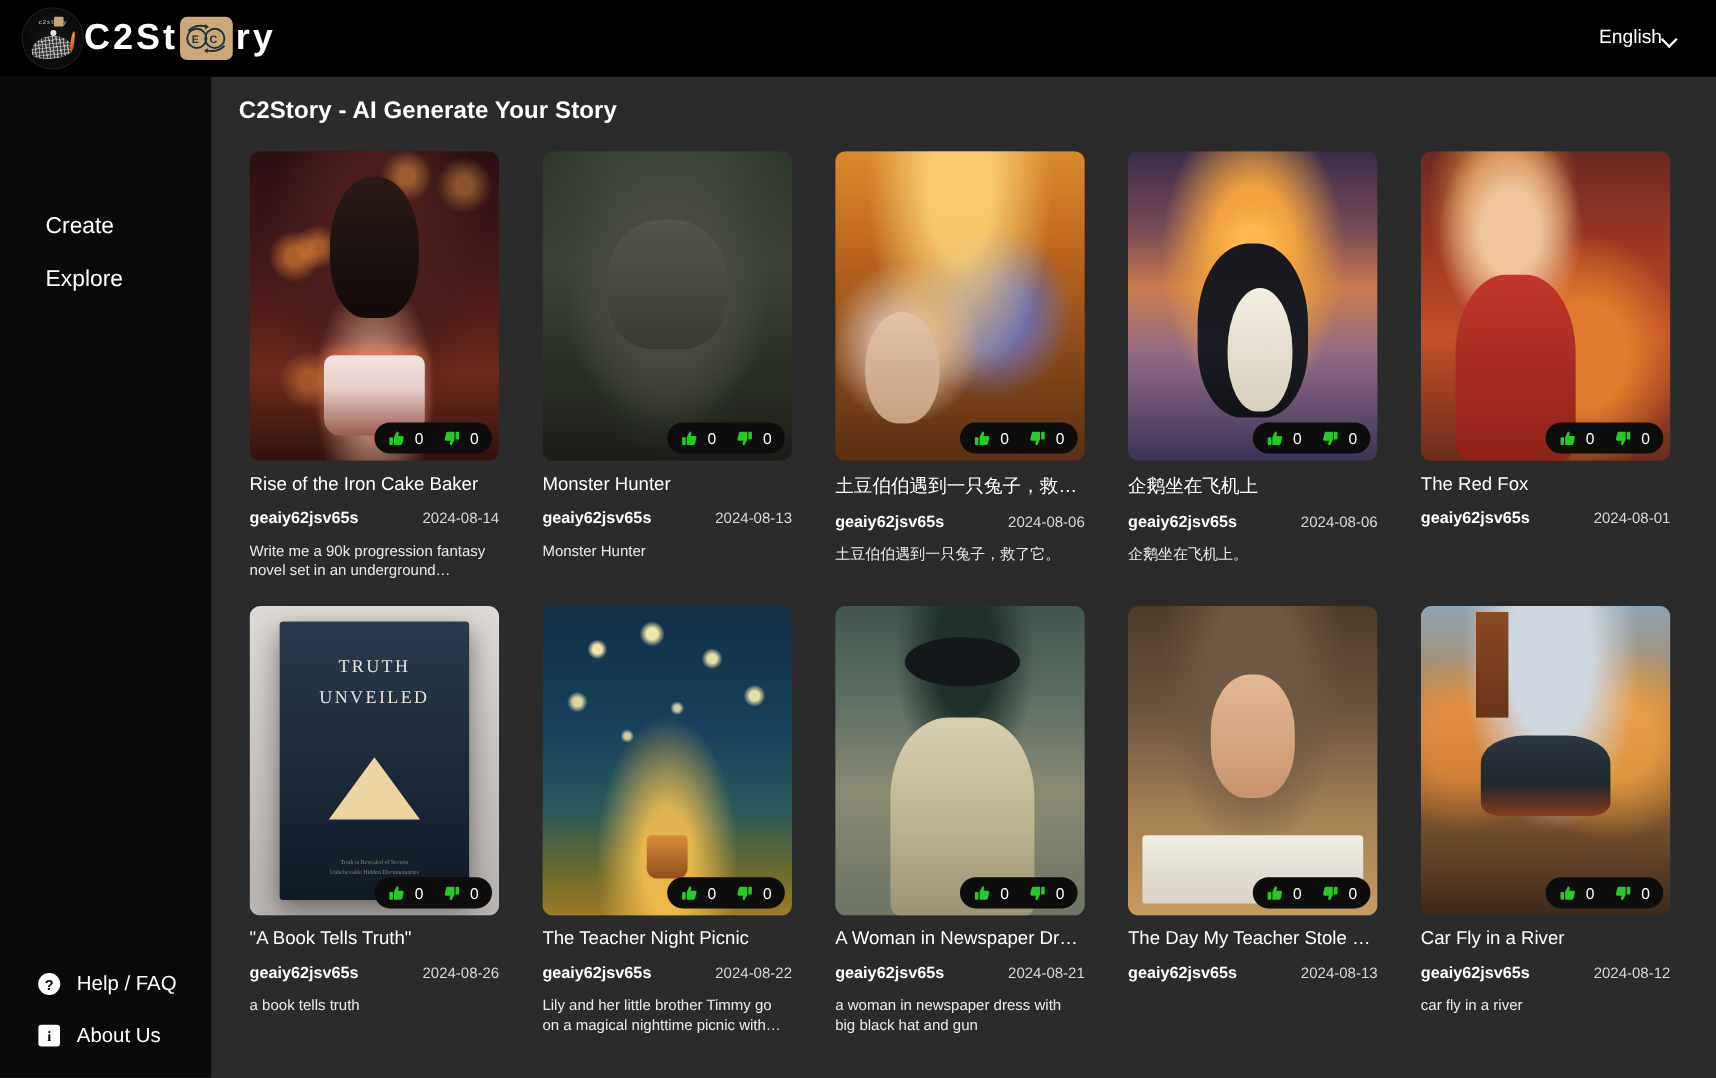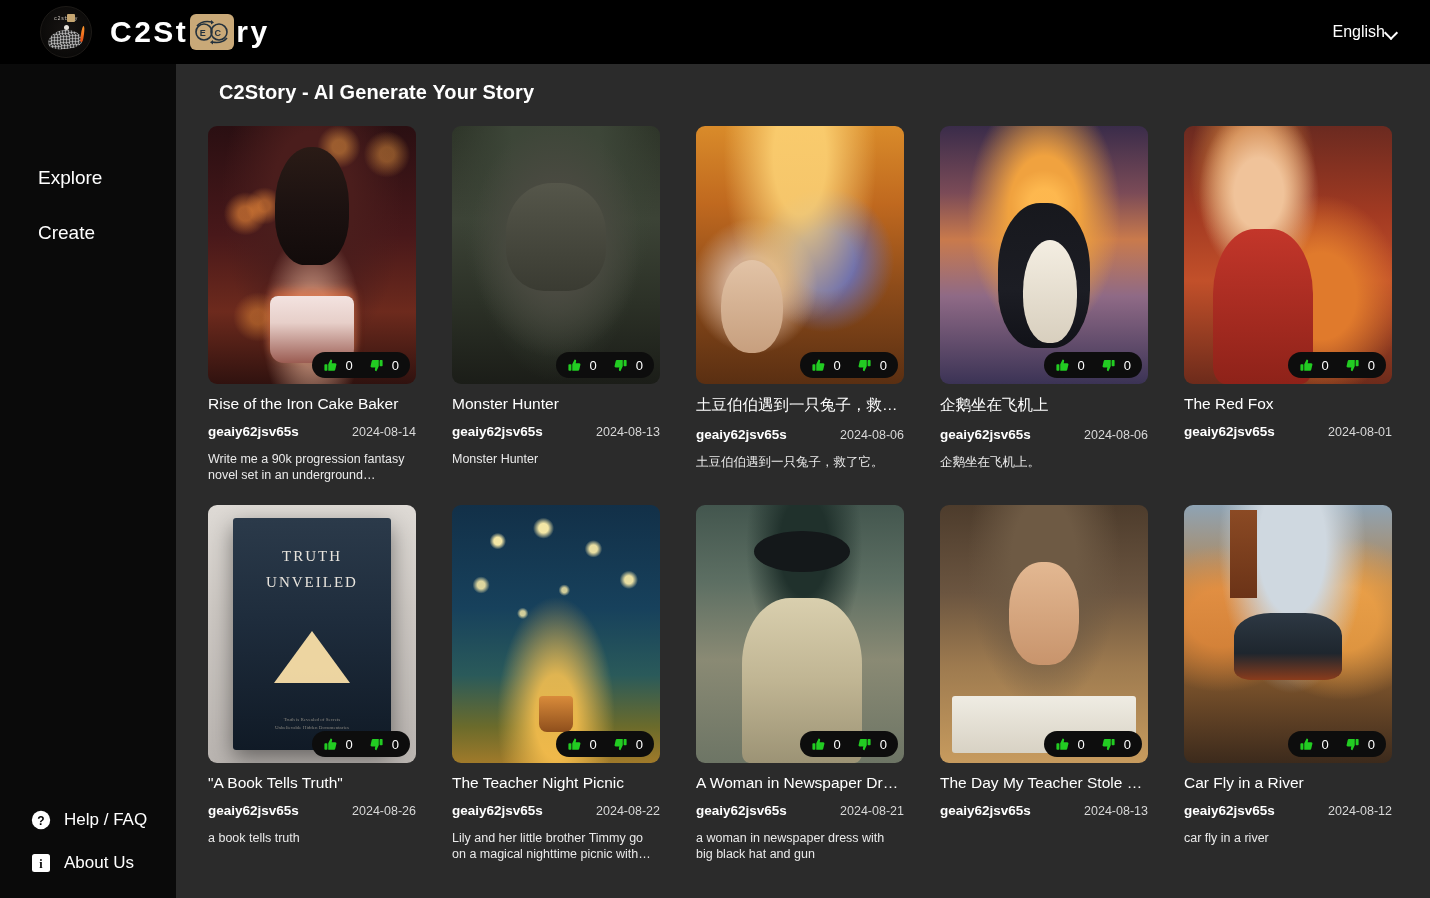--- a/index.html
+++ b/index.html
@@ -19,22 +19,21 @@
     width: 1430px;
     height: 64px;
     background: #000000;
     display: flex;
     align-items: center;
     z-index: 20;
   }
   .brand {
     display: flex;
     align-items: center;
-    padding-left: 40px;
-    gap: 18px;
+    padding-left: 18px;
   }
   .logo-mark {
     width: 52px; height: 52px;
     border-radius: 50%;
     background: radial-gradient(circle at 50% 45%, #171412 0%, #0b0a09 70%, #050505 100%);
     position: relative;
     overflow: hidden;
     border: 1px solid #1d1a17;
   }
   .logo-mark .lm-text {
@@ -174,21 +173,21 @@
     top: 64px; left: 176px;
     width: 1254px;
     height: 834px;
     background: #2b2b2b;
     overflow: hidden;
   }
   .page-title {
     color: #ffffff;
     font-size: 20px;
     font-weight: 700;
-    padding: 17px 0 0 43px;
+    padding: 17px 0 0 23px;
     letter-spacing: .1px;
   }
 
   .grid {
     display: grid;
     grid-template-columns: repeat(5, 208px);
     column-gap: 36px;
     row-gap: 22px;
     padding: 22px 0 0 32px;
   }
@@ -527,22 +526,22 @@
   </div>
 
   <div class="lang-select">
     <span>English</span>
     <span class="chev"></span>
   </div>
 </div>
 
 <div class="sidebar">
   <div class="nav-top">
+    <a class="nav-link spaced">Create</a>
     <a class="nav-link">Explore</a>
-    <a class="nav-link spaced">Create</a>
   </div>
 
   <div class="nav-bottom">
     <div class="nav-row">
       <span class="nav-icon">
         <svg width="20" height="20" viewBox="0 0 20 20">
           <circle cx="10" cy="10" r="9.2" fill="#ffffff"></circle>
           <text x="10" y="14.6" font-size="12" font-weight="700" text-anchor="middle" fill="#000" font-family="Liberation Sans, sans-serif">?</text>
         </svg>
       </span>

